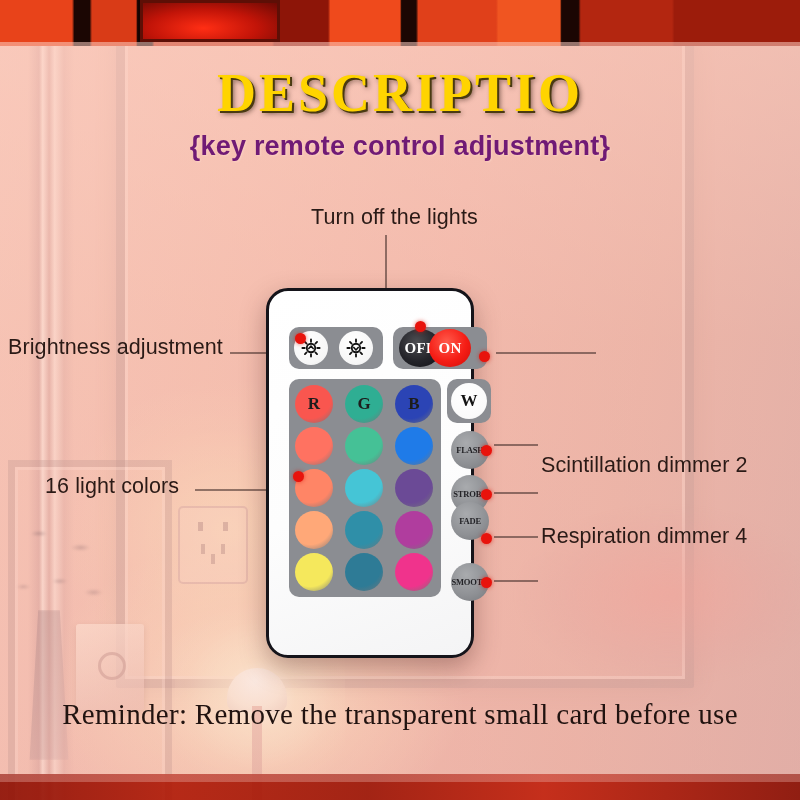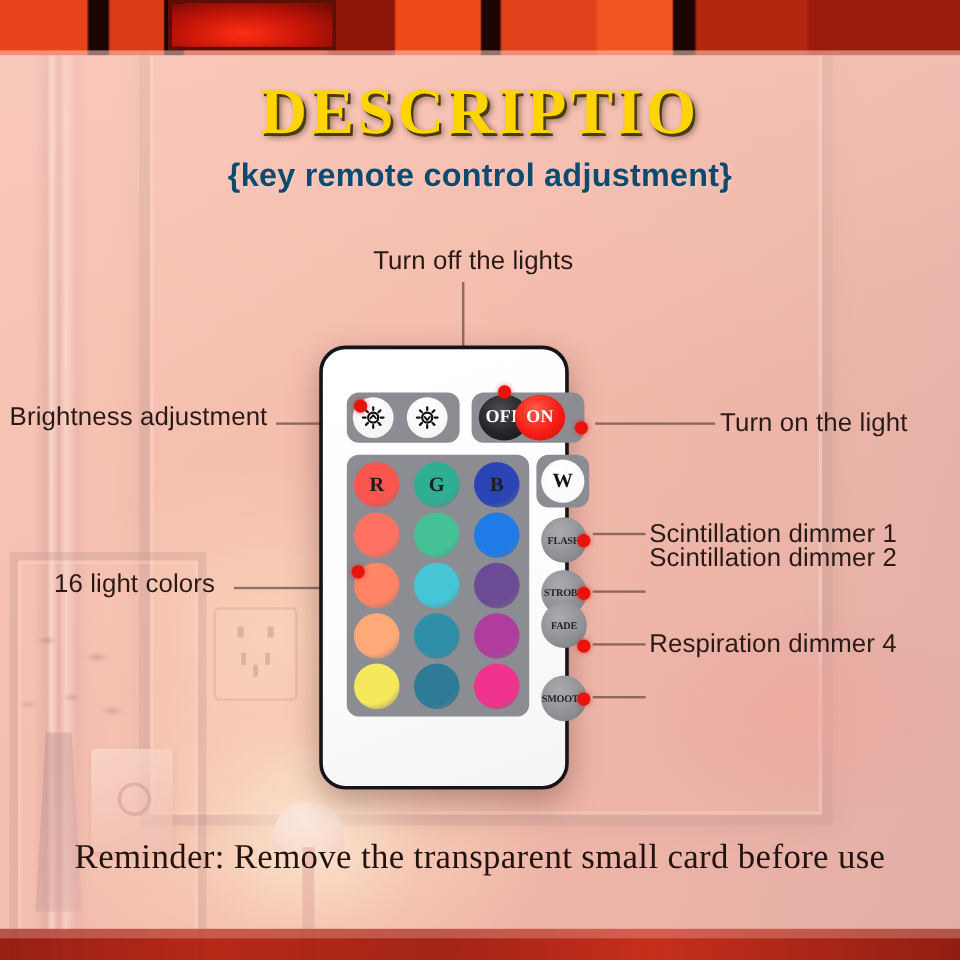--- a/index.html
+++ b/index.html
@@ -191,21 +191,21 @@
     text-shadow:
       2px 2px 0 #4a3a12,
       3px 3px 5px rgba(40,20,10,0.55);
   }
   .subtitle {
     position: absolute;
     left: 0; top: 131px; width: 800px;
     text-align: center;
     font-size: 27px;
     font-weight: bold;
-    color: #0c4a6e;
+    color: #701a75;
     letter-spacing: 0.2px;
     text-shadow: 1px 1px 2px rgba(255,220,205,0.55);
   }
 
   
   .callout {
     position: absolute;
     font-size: 21.5px;
     color: #2a1a16;
     white-space: nowrap;
@@ -348,22 +348,20 @@
   <div class="leader" style="left:195px; top:489px; width:118px;"></div>
   <div class="leader" style="left:496px; top:352px; width:100px;"></div>
   <div class="leader" style="left:494px; top:444px; width:44px;"></div>
   <div class="leader" style="left:494px; top:492px; width:44px;"></div>
   <div class="leader" style="left:494px; top:536px; width:44px;"></div>
   <div class="leader" style="left:494px; top:580px; width:44px;"></div>
 
   <div class="callout lbl-turn-off">Turn off the lights</div>
   <div class="callout lbl-bright">Brightness adjustment</div>
   <div class="callout lbl-16colors">16 light colors</div>
-  <div class="callout lbl-turn-on">Turn on the light</div>
-  <div class="callout lbl-scint1">Scintillation dimmer 1</div>
   <div class="callout lbl-scint2">Scintillation dimmer 2</div>
   <div class="callout lbl-resp1">Respiration dimmer 4</div>
 
   <div class="remote">
 
     <div class="panel panel-top-left"></div>
     <div class="panel panel-top-right"></div>
     <div class="panel panel-grid"></div>
     <div class="panel panel-w"></div>
 

